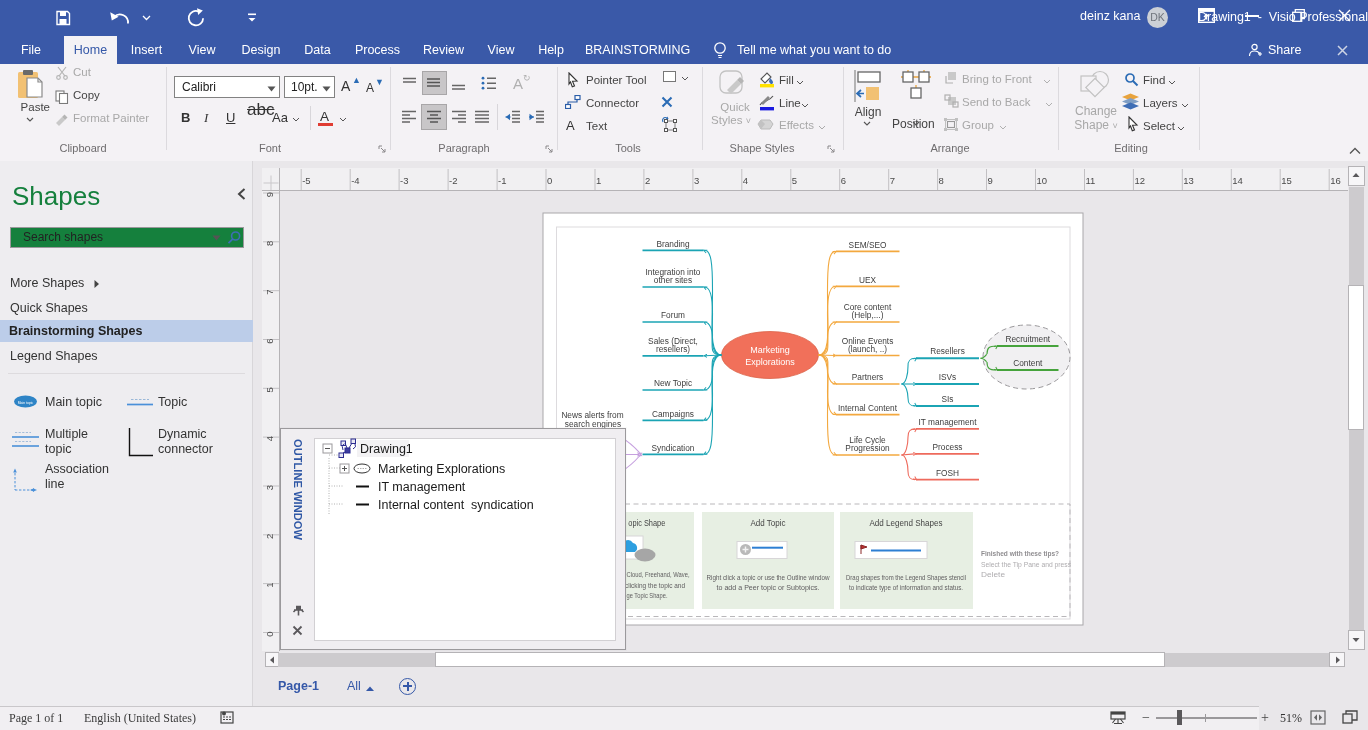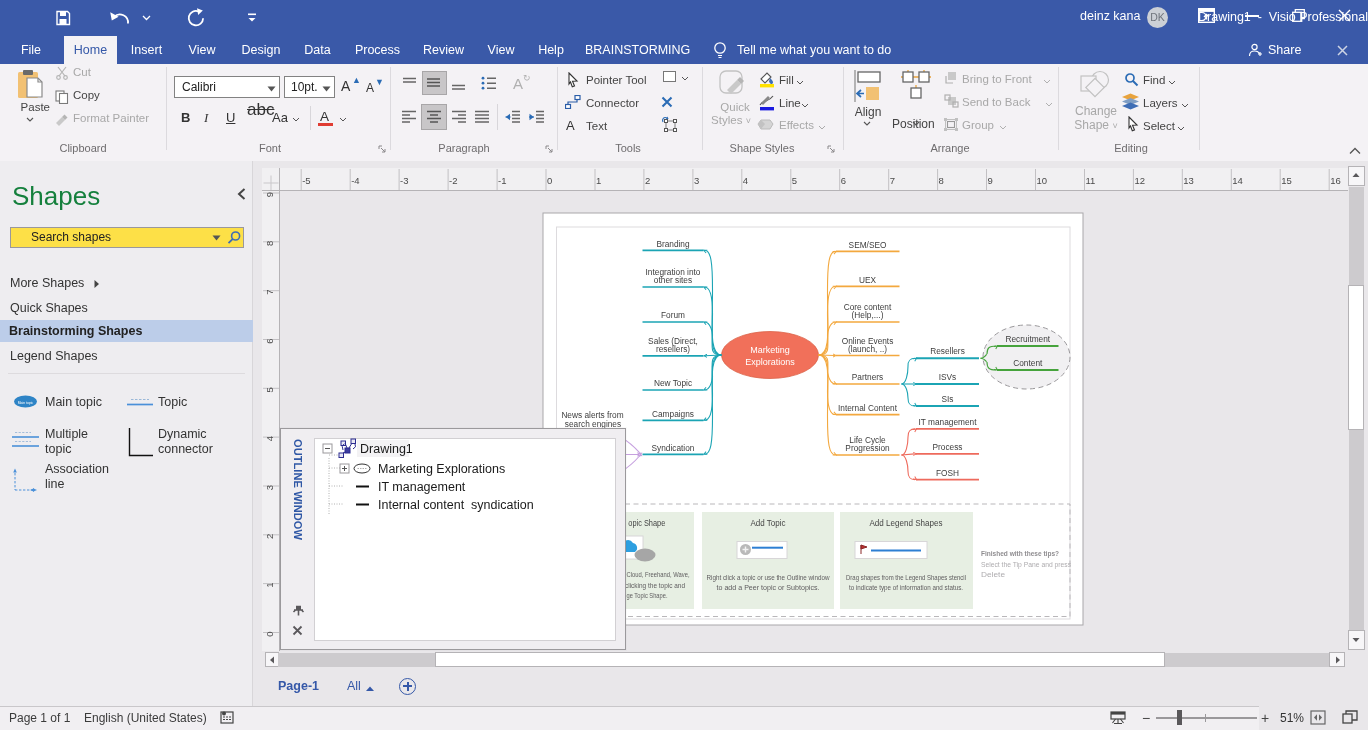--- a/index.html
+++ b/index.html
@@ -18,21 +18,21 @@
 .rtext { font-size:11.5px; color:#444; }
 .gray { color:#a8a8a8; }
 
 
 #shapespanel { position:absolute; left:0; top:161px; width:253px; height:545px; background:#eeedf0; border-right:1px solid #d8d6d9; }
 
 
 #canvas { position:absolute; left:253px; top:161px; width:1115px; height:541px; background:#e9e7ea; }
 
 
-#statusbar { position:absolute; left:0; top:706px; width:1259px; height:24px; background:#f1eff2; border-top:1px solid #c9c7ca; font-size:12px; color:#3b3b3b; }
+#statusbar { position:absolute; left:0; top:706px; width:1259px; height:24px; background:#f1eff2; border-top:1px solid #c9c7ca; font-size:12px; color:#3b3b3b;font-family:Liberation Serif, serif; }
 
 
 #outlinewin { position:absolute; left:280px; top:428px; width:346px; height:222px; background:#f0eef1; border:1px solid #9b999c; box-shadow:0 0 0 1px rgba(0,0,0,0.02); }
 </style>
 </head>
 <body>
 <div id="app">
   <div id="titlebar">
 
     <svg class="abs" style="left:54px;top:9px" width="18" height="18" viewBox="0 0 18 18">
@@ -367,21 +367,21 @@
     <div class="abs rtext" style="left:1143px;top:56px">Select</div>
     <svg class="abs" style="left:1177px;top:62px" width="8" height="5" viewBox="0 0 8 5">
         <path d="M1 1 L4 4 L7 1" stroke="#555" stroke-width="1" fill="none"></path>
       </svg>
   </div>
   <div id="shapespanel">
     <div class="abs" style="left:12px;top:20px;font-size:26px;color:#15803d;font-weight:400">Shapes</div>
     <svg class="abs" style="left:237px;top:27px" width="9" height="12" viewBox="0 0 9 12">
         <path d="M7.5 1 L2 6 L7.5 11" stroke="#444" stroke-width="2" fill="none"></path>
       </svg>
-    <div class="abs" style="left:10px;top:66px;width:234px;height:21px;background:#fde047;border:1px solid #9a989b;font-size:12px;color:#222;line-height:19px;padding-left:20px">Search shapes</div>
+    <div class="abs" style="left:10px;top:66px;width:234px;height:21px;background:#15803d;border:1px solid #9a989b;font-size:12px;color:#222;line-height:19px;padding-left:12px">Search shapes</div>
     <svg class="abs" style="left:212px;top:74px" width="9" height="6" viewBox="0 0 9 6">
         <path d="M0.5 0.5 L4.5 5.5 L8.5 0.5 Z" fill="#555"></path>
       </svg>
     <svg class="abs" style="left:227px;top:69px" width="15" height="15" viewBox="0 0 15 15">
         <circle cx="8.6" cy="6" r="4" fill="none" stroke="#3e6db5" stroke-width="1.6"></circle>
         <path d="M5.8 8.9 L1.5 13.2" stroke="#3e6db5" stroke-width="1.8"></path>
       </svg>
     <div class="abs" style="left:10px;top:115px;font-size:12.5px;color:#333">More Shapes</div>
     <svg class="abs" style="left:93px;top:118px" width="7" height="10" viewBox="0 0 7 10">
         <path d="M1.5 1 L6 5 L1.5 9 Z" fill="#444"></path>

